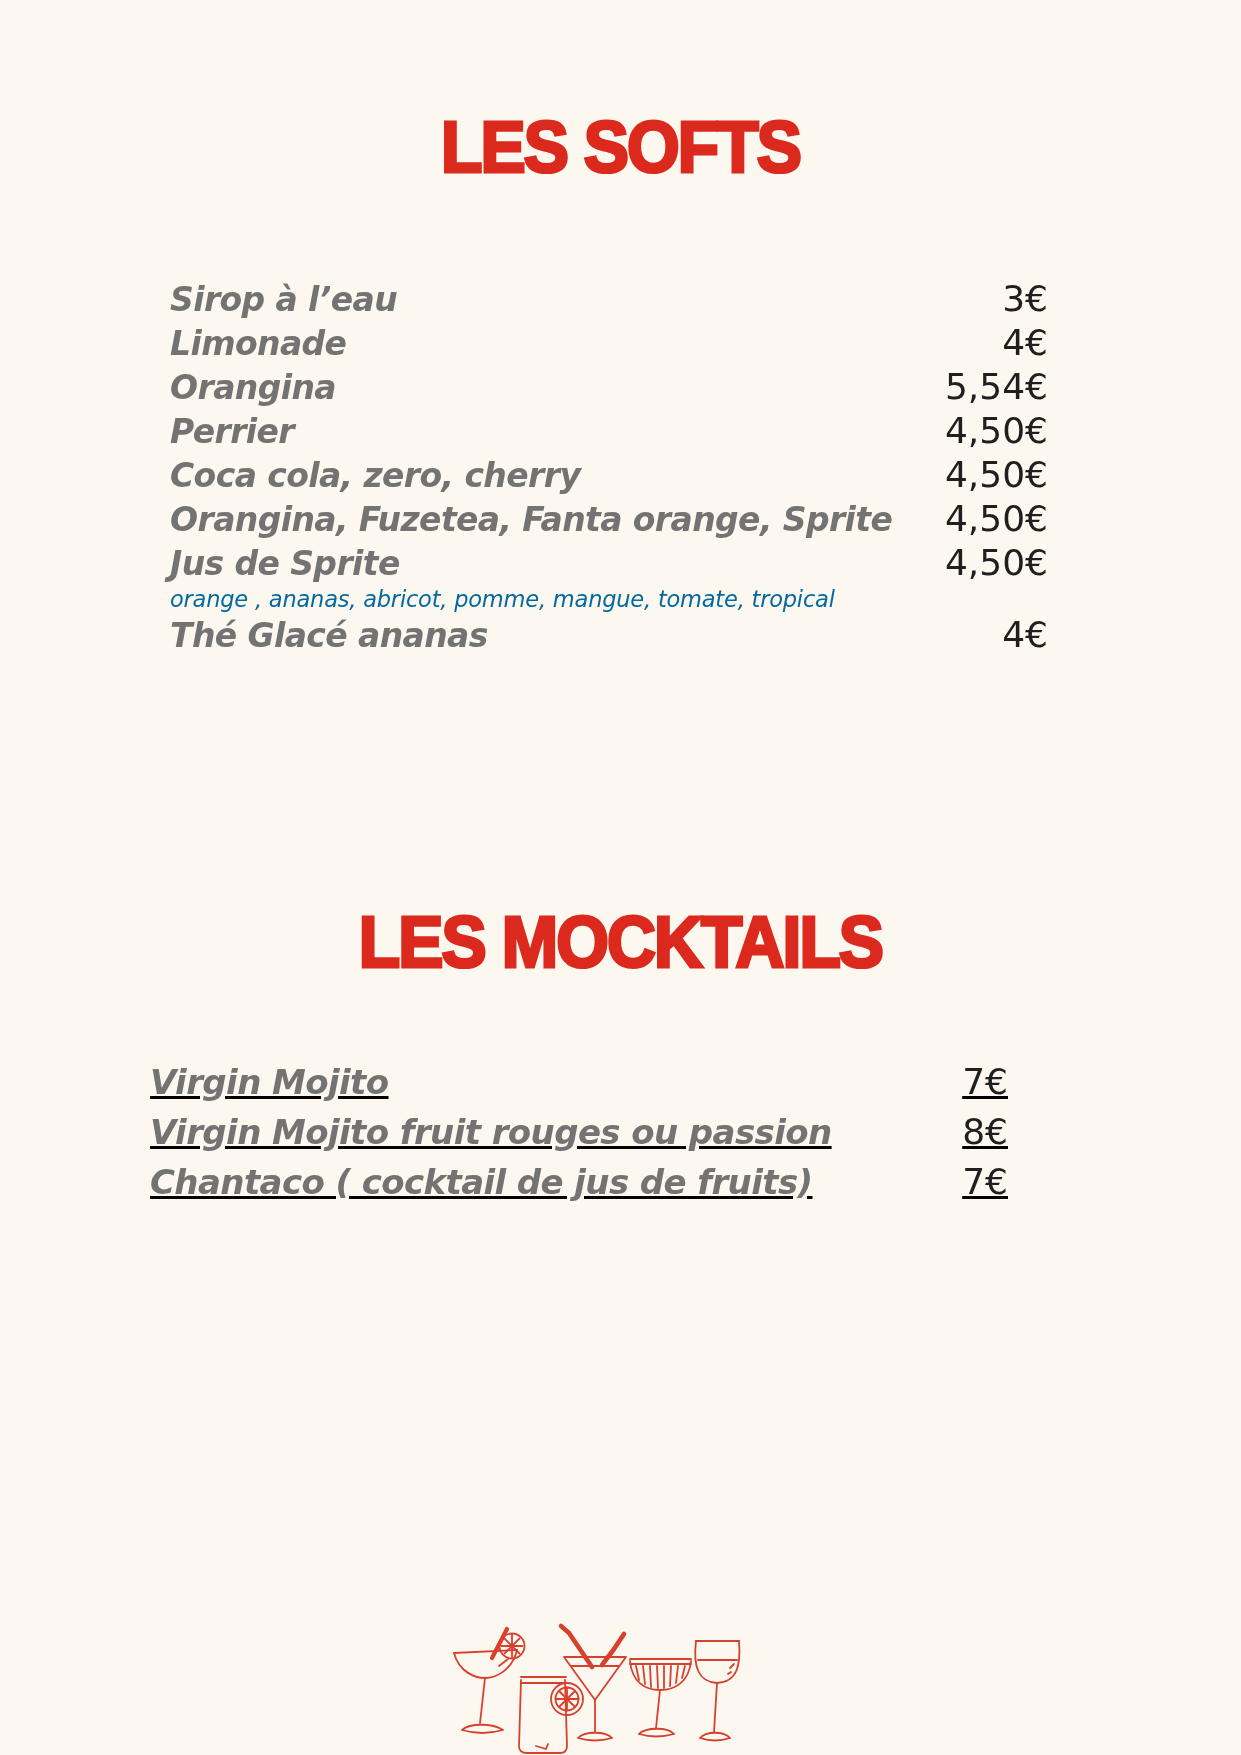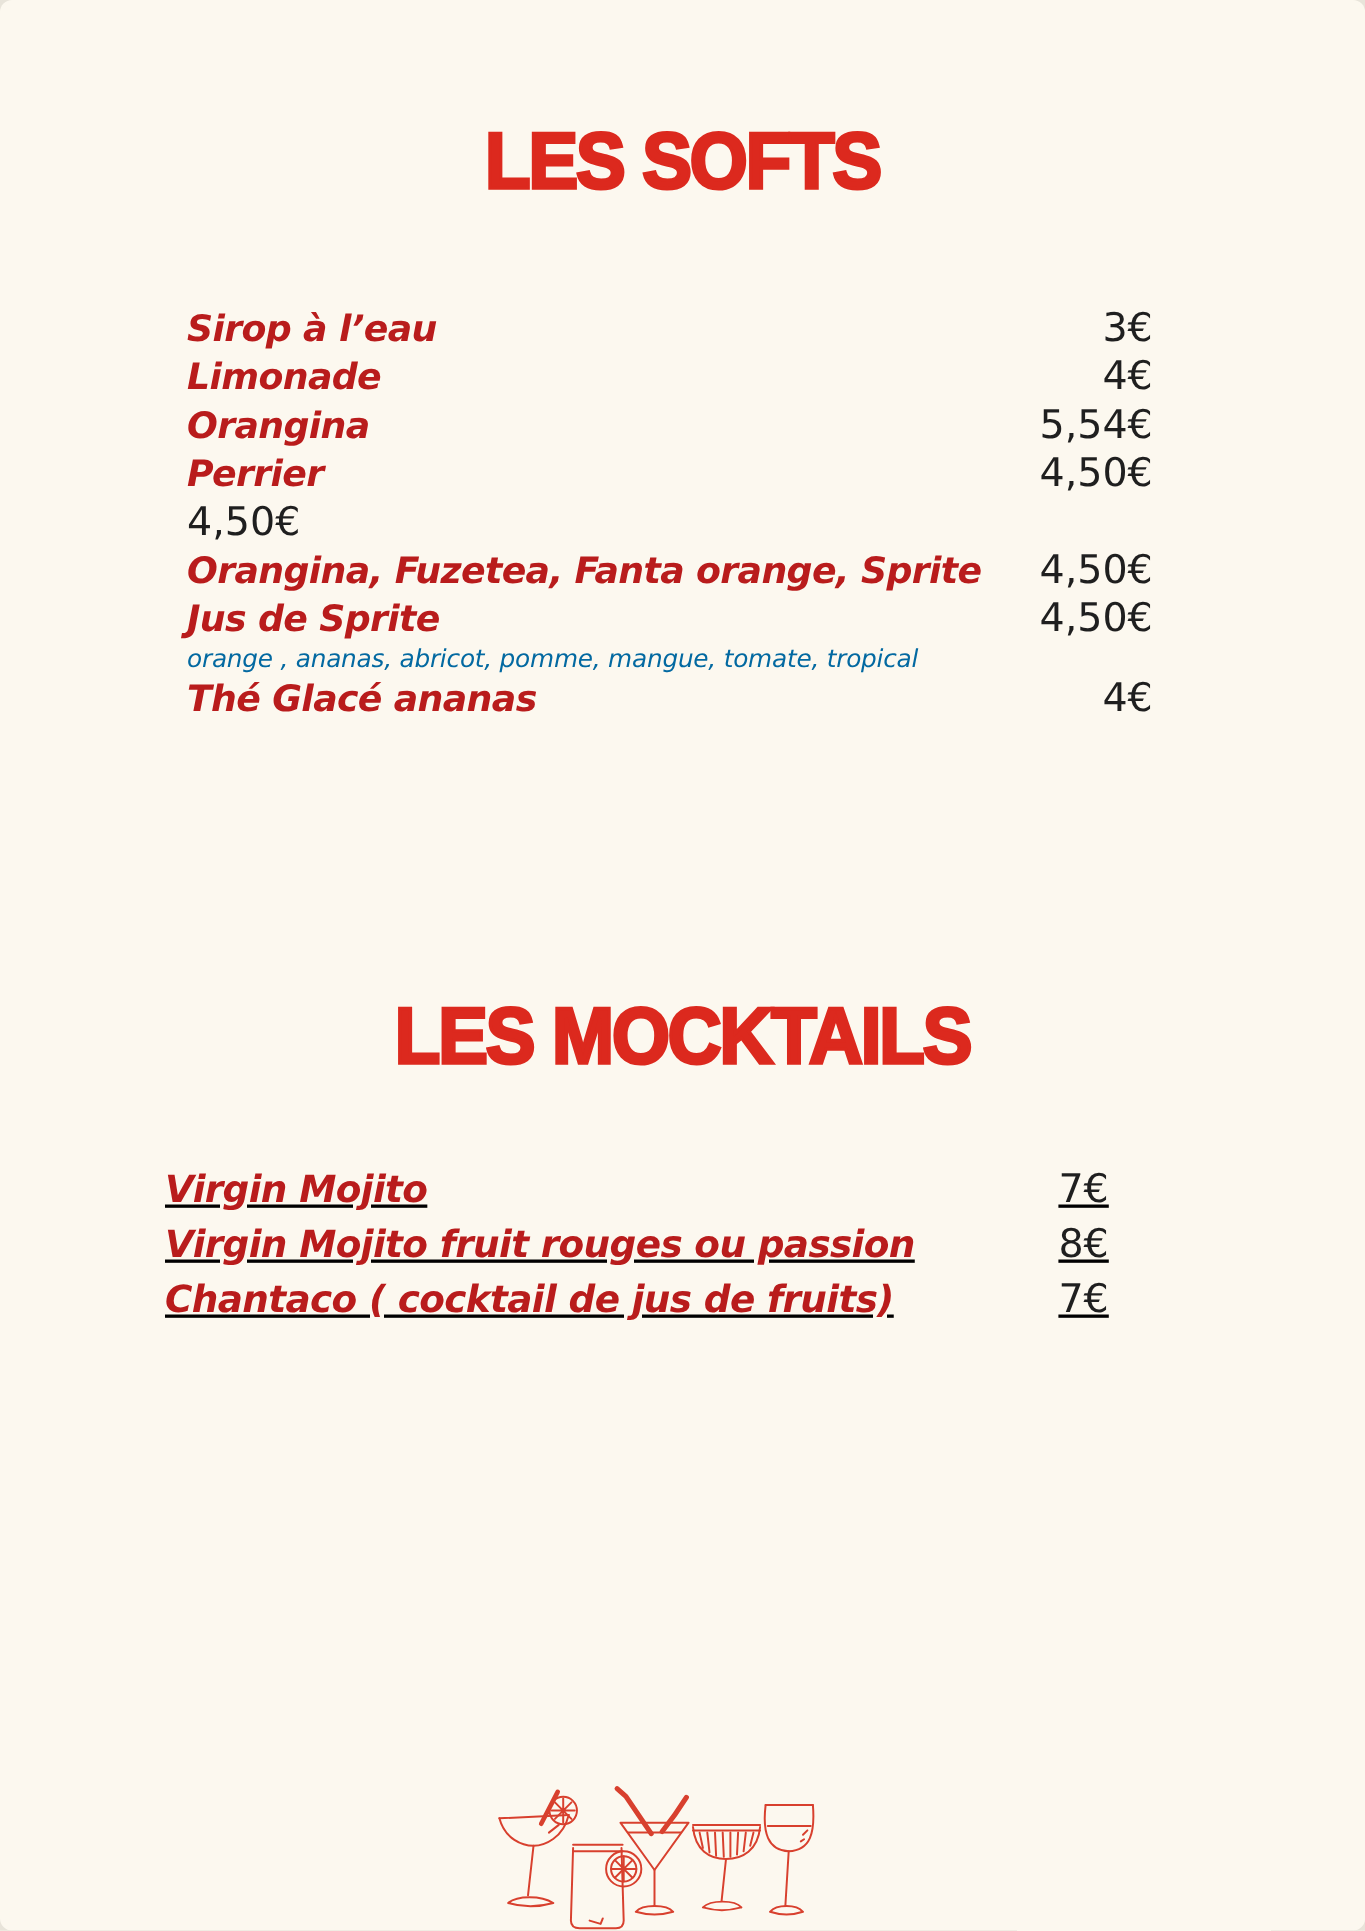--- a/index.html
+++ b/index.html
@@ -3,21 +3,20 @@
 <meta charset="utf-8">
 <style>
   html,body{margin:0;padding:0;background:#e8e4da;}
   .page{
     position:relative;
     width:1241px;height:1755px;
     margin:0 auto;
     background:#FCF8EF;
     overflow:hidden;
     font-family:"DejaVu Sans", sans-serif;
-    border-radius:11px;
   }
   .menu-title{
     position:absolute;left:0;width:100%;
     text-align:center;
     color:#DC291E;
     font-family:"Liberation Sans", sans-serif;
     font-weight:800;
     font-size:72px;
     letter-spacing:-2px;
     -webkit-text-stroke:3.2px #DC291E;
@@ -38,21 +37,21 @@
   .row{
     display:flex;justify-content:space-between;align-items:baseline;
     height:44px;
   }
   #mocktails-list .row{height:50px;}
 
   .item-name{
     font-style:italic;
     font-weight:700;
     font-size:33px;
-    color:#b91c1c;
+    color:#737373;
     letter-spacing:-0.6px;
     white-space:nowrap;
   }
   #mocktails-list .item-name{font-size:34px;}
   .item-price{
     font-style:normal;
     font-weight:400;
     font-size:36px;
     color:#1F1F1F;
     white-space:nowrap;
@@ -89,20 +88,21 @@
     </div>
     <div class="row">
       <span class="item-name">Orangina</span>
       <span class="item-price">5,54€</span>
     </div>
     <div class="row">
       <span class="item-name">Perrier</span>
       <span class="item-price">4,50€</span>
     </div>
     <div class="row">
+      <span class="item-name">Coca cola, zero, cherry</span>
       <span class="item-price">4,50€</span>
     </div>
     <div class="row">
       <span class="item-name">Orangina, Fuzetea, Fanta orange, Sprite</span>
       <span class="item-price">4,50€</span>
     </div>
     <div class="row">
       <span class="item-name">Jus de Sprite</span>
       <span class="item-price">4,50€</span>
     </div>

